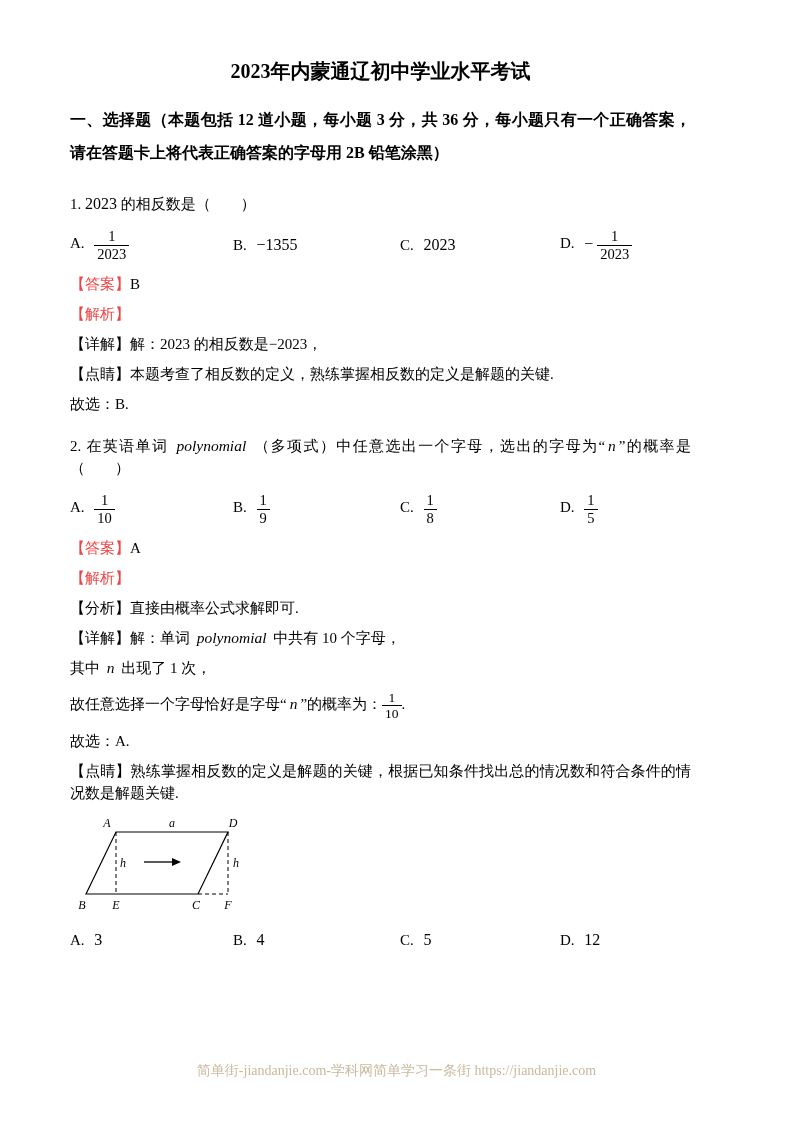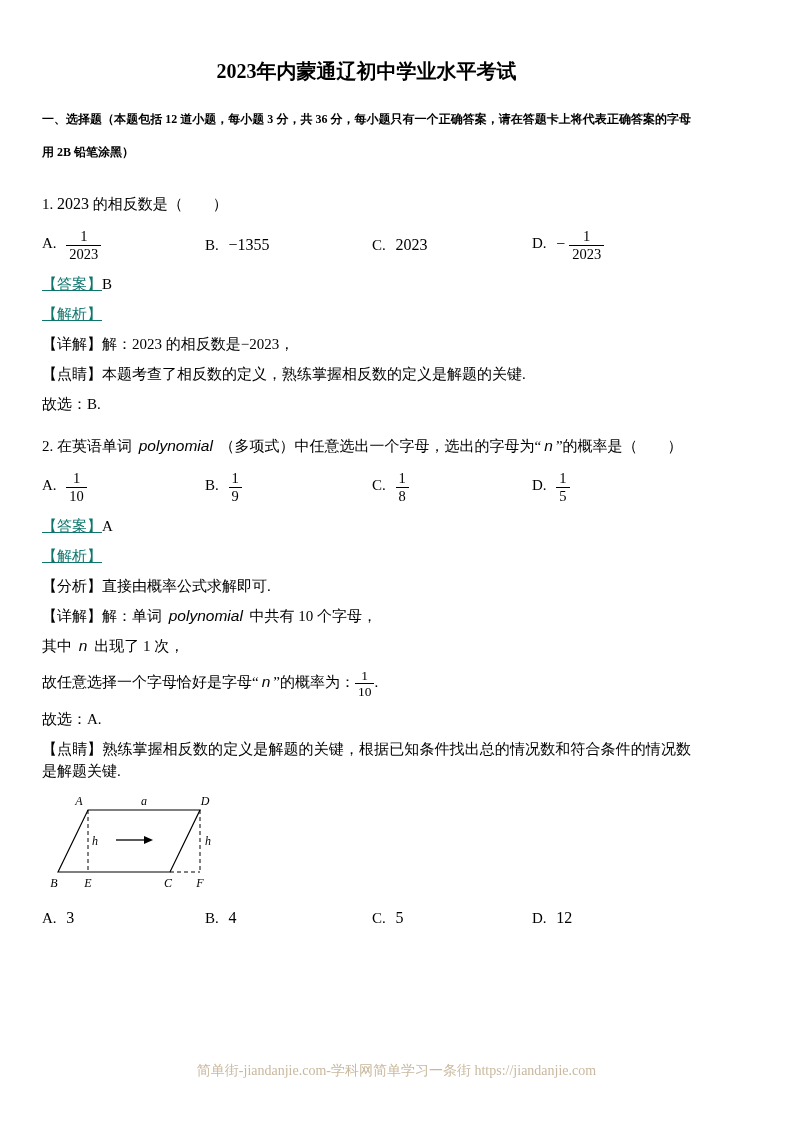--- a/index.html
+++ b/index.html
@@ -1,25 +1,25 @@
 <!DOCTYPE html>
 <html><head>
 <meta charset="utf-8">
 <style>
   html,body{margin:0;padding:0;background:#ffffff;}
   body{width:793px;height:1122px;position:relative;overflow:hidden;
        font-family:"Liberation Serif","DejaVu Serif",serif;color:#000;}
-  .page{box-sizing:border-box;width:761px;padding:46px 70px 0 42px;}
+  .page{box-sizing:border-box;width:761px;padding:46px 70px 0 70px;}
   .title{text-align:center;font-size:20px;font-weight:bold;margin:12px 0 18px 0;}
-  .sec-header{font-size:12px;font-weight:bold;line-height:33px;margin:0 0 24px 0;text-align:justify;}
+  .sec-header{font-size:16px;font-weight:bold;line-height:33px;margin:0 0 24px 0;text-align:justify;}
   .ln{font-size:15px;line-height:22px;margin:8px 0;text-align:justify;}
   .stem{margin-top:16px;}
   .mnum{font-family:"Liberation Serif","DejaVu Serif",serif;font-size:16px;}
-  .math{font-family:Liberation Sans, sans-serif;font-style:italic;font-size:15.5px;margin:0 3px;}
-  .accent{color:#0f766e;text-decoration:underline;}
+  .math{font-family:Liberation Serif, serif;font-style:italic;font-size:15.5px;margin:0 3px;}
+  .accent{color:#ef4444;}
   .opts{display:grid;grid-template-columns:163px 167px 160px 1fr;align-items:center;margin:10px 0 8px 0;font-size:15px;min-height:40px;}
   .opt{white-space:nowrap;}
   .olab{margin-right:6px;}
   .frac{display:inline-block;text-align:center;vertical-align:middle;line-height:1.15;font-size:14.5px;font-family:"Liberation Serif","DejaVu Serif",serif;}
   .frac .num{display:block;padding:0 3px;}
   .frac .den{display:block;border-top:1px solid #000;padding:0 3px;}
   .frac-inline{font-size:13.5px;}
   .qgap{margin-top:20px;}
   .fig-wrap{margin:10px 0 6px 6px;}
   .fig text{font-size:12px;font-style:italic;font-family:"Liberation Serif","DejaVu Serif",serif;}

